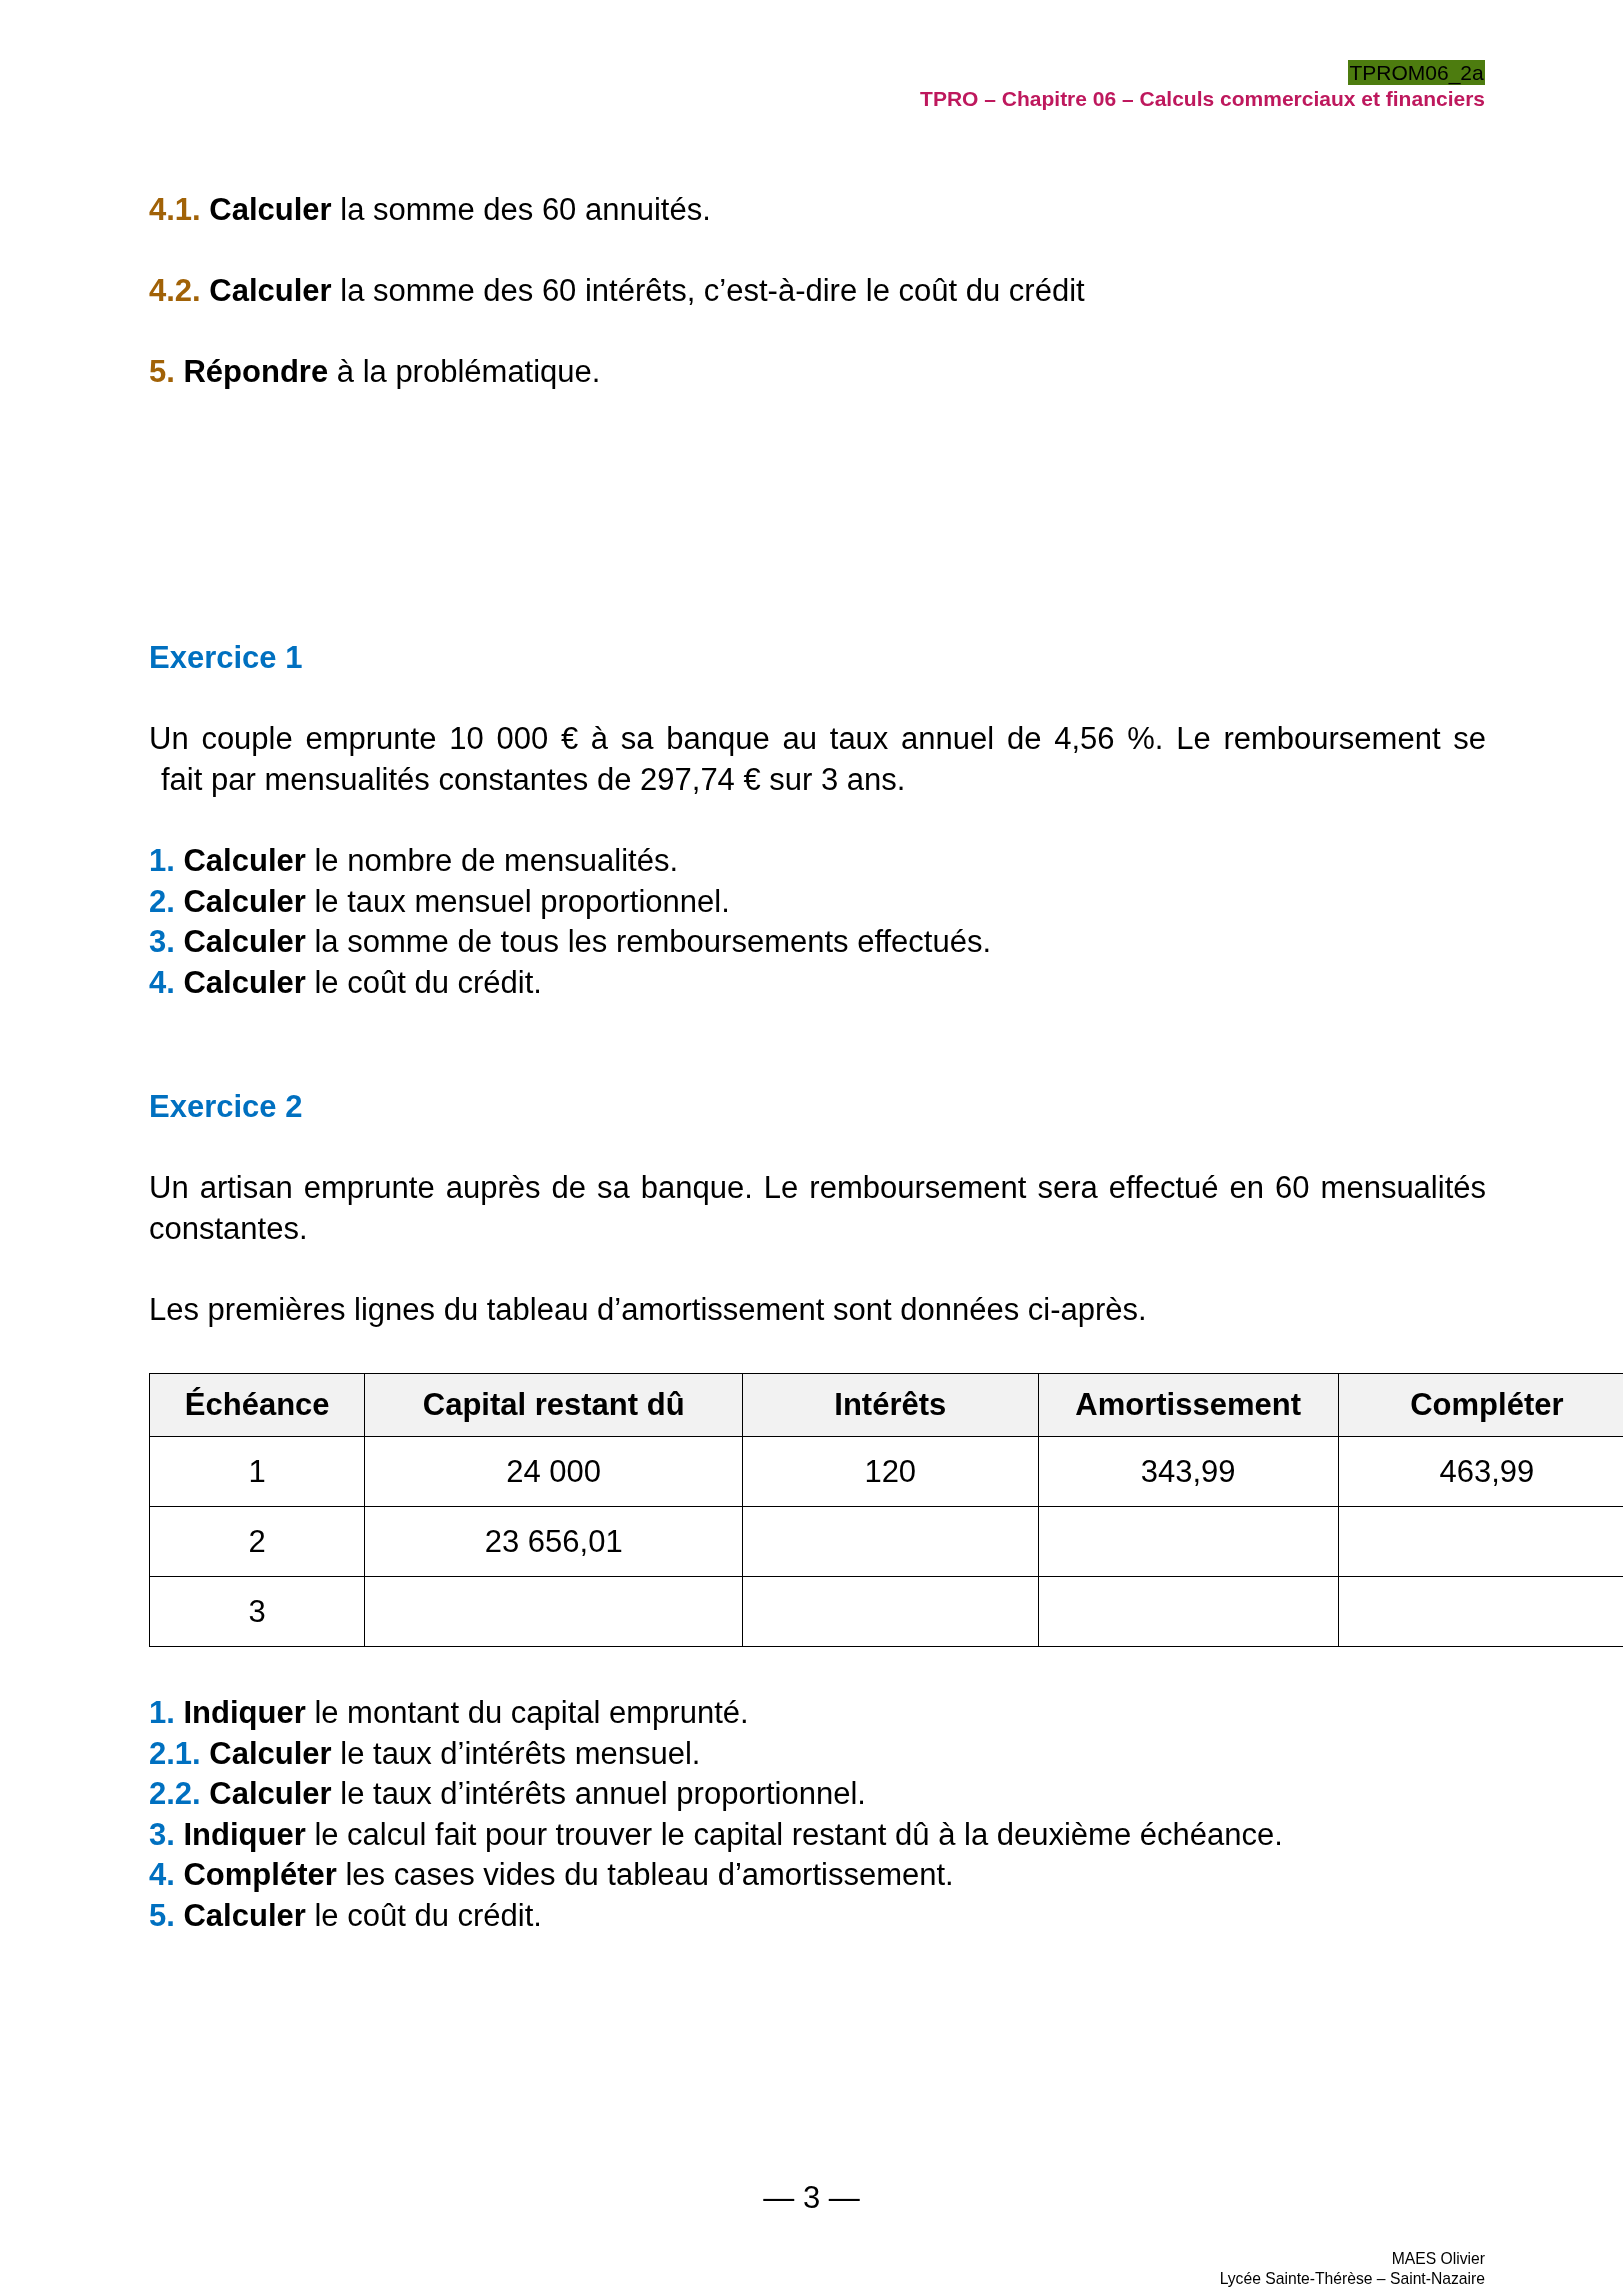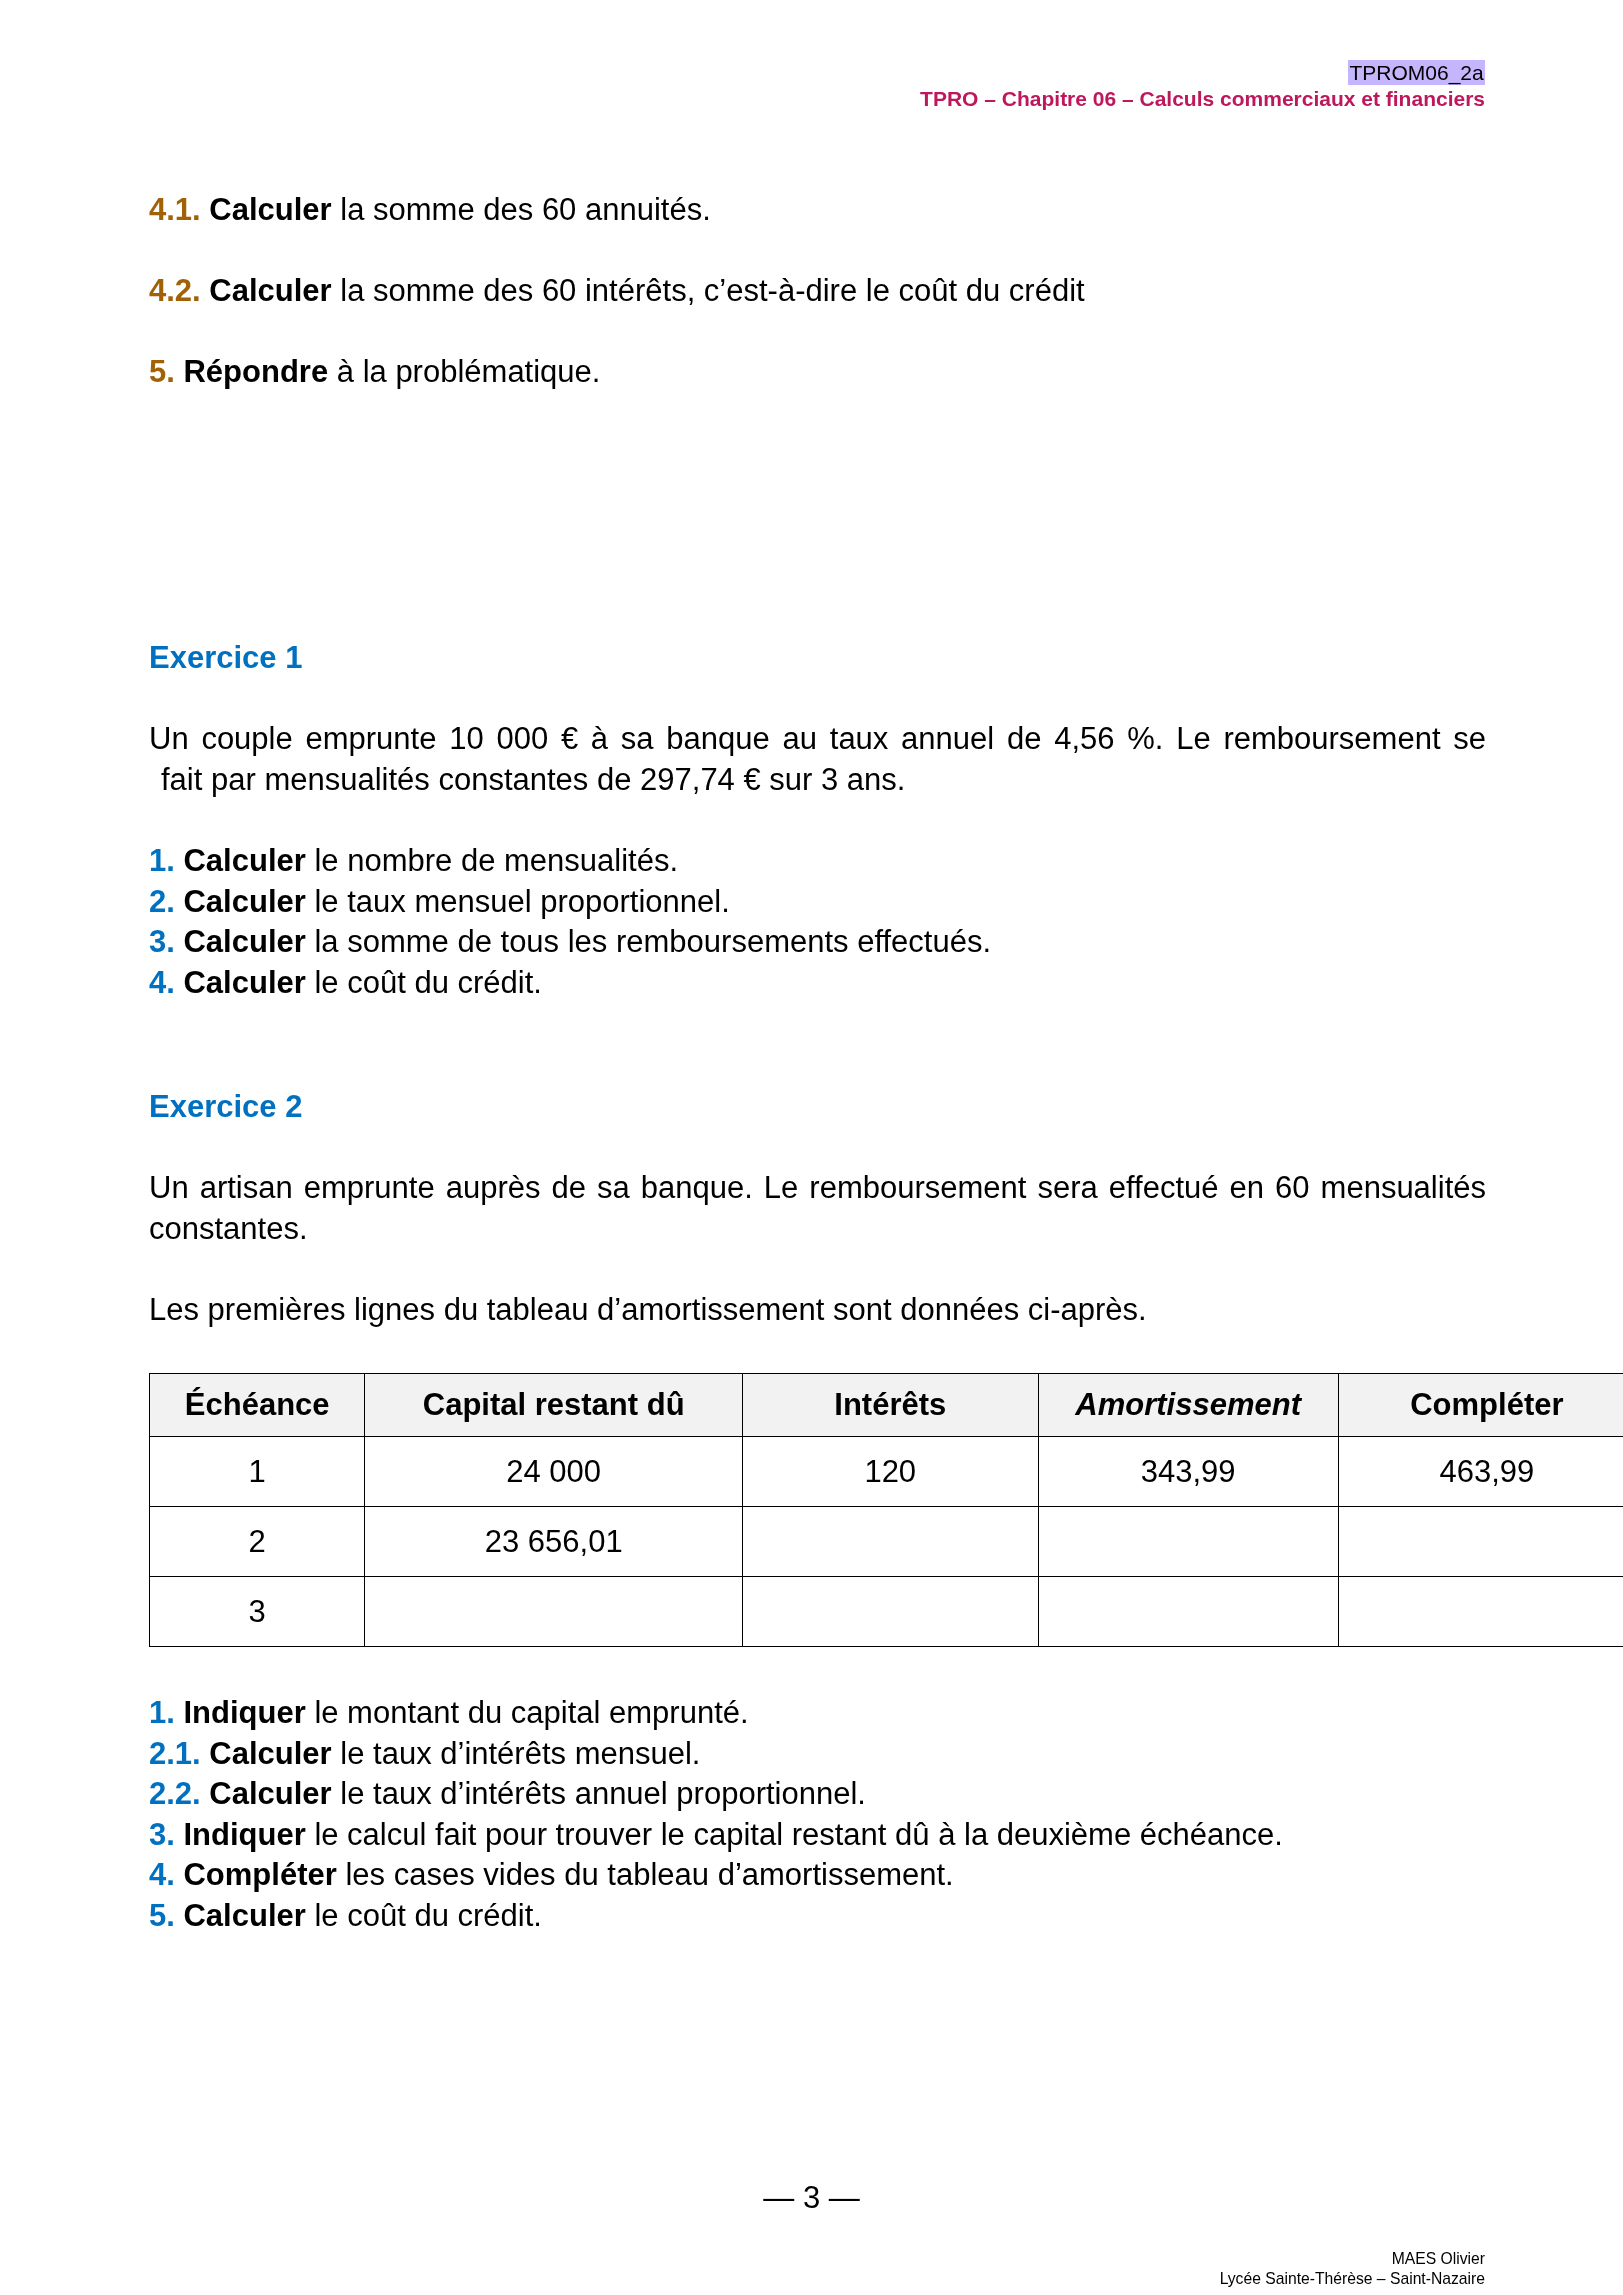--- a/index.html
+++ b/index.html
@@ -2,21 +2,21 @@
 <html style="font-size:10.5px"><head>
 <meta charset="utf-8">
 <style>
   html, body { margin: 0; padding: 0; background: #ffffff; }
   body {
     width: 1623px; height: 2295px; position: relative; overflow: hidden;
     font-family: "Liberation Sans", sans-serif; color: #000;
   }
   .hdr-code {
     position: absolute; right: 138px; top: 60px;
-    font-size: 21px; line-height: 25px; background: #c4b5fd; padding: 0 1.3px;
+    font-size: 21px; line-height: 25px; background: #4d7c0f; padding: 0 1.3px;
   }
   .hdr-title {
     position: absolute; right: 138px; top: 86px;
     font-size: 21px; line-height: 25px; font-weight: bold; color: #be185d;
   }
   .line {
     position: absolute; left: 149px; font-size: 31px; line-height: 41px; white-space: nowrap;
   }
   .num-green { color: #a16207; font-weight: bold; }
   .num-blue { color: #0070c0; font-weight: bold; }
@@ -85,21 +85,21 @@
 <div class="ex-title" style="top:1086px;">Exercice 2</div>
 <div class="para" style="top:1167px;">Un artisan emprunte auprès de sa banque. Le remboursement sera effectué en 60 mensualités constantes.</div>
 <div class="line" style="top:1289px;">Les premières lignes du tableau d’amortissement sont données ci-après.</div>
 
 <table class="amort">
   <thead>
     <tr>
       <th style="width:14.5%;">Échéance</th>
       <th style="width:25.4%;">Capital restant dû</th>
       <th style="width:19.9%;">Intérêts</th>
-      <th style="width:20.2%;font-style:italic;">Amortissement</th>
+      <th style="width:20.2%;">Amortissement</th>
       <th style="width:20.0%;">Compléter</th>
     </tr>
   </thead>
   <tbody>
     <tr>
       <td>1</td>
       <td>24 000</td>
       <td>120</td>
       <td>343,99</td>
       <td>463,99</td>

